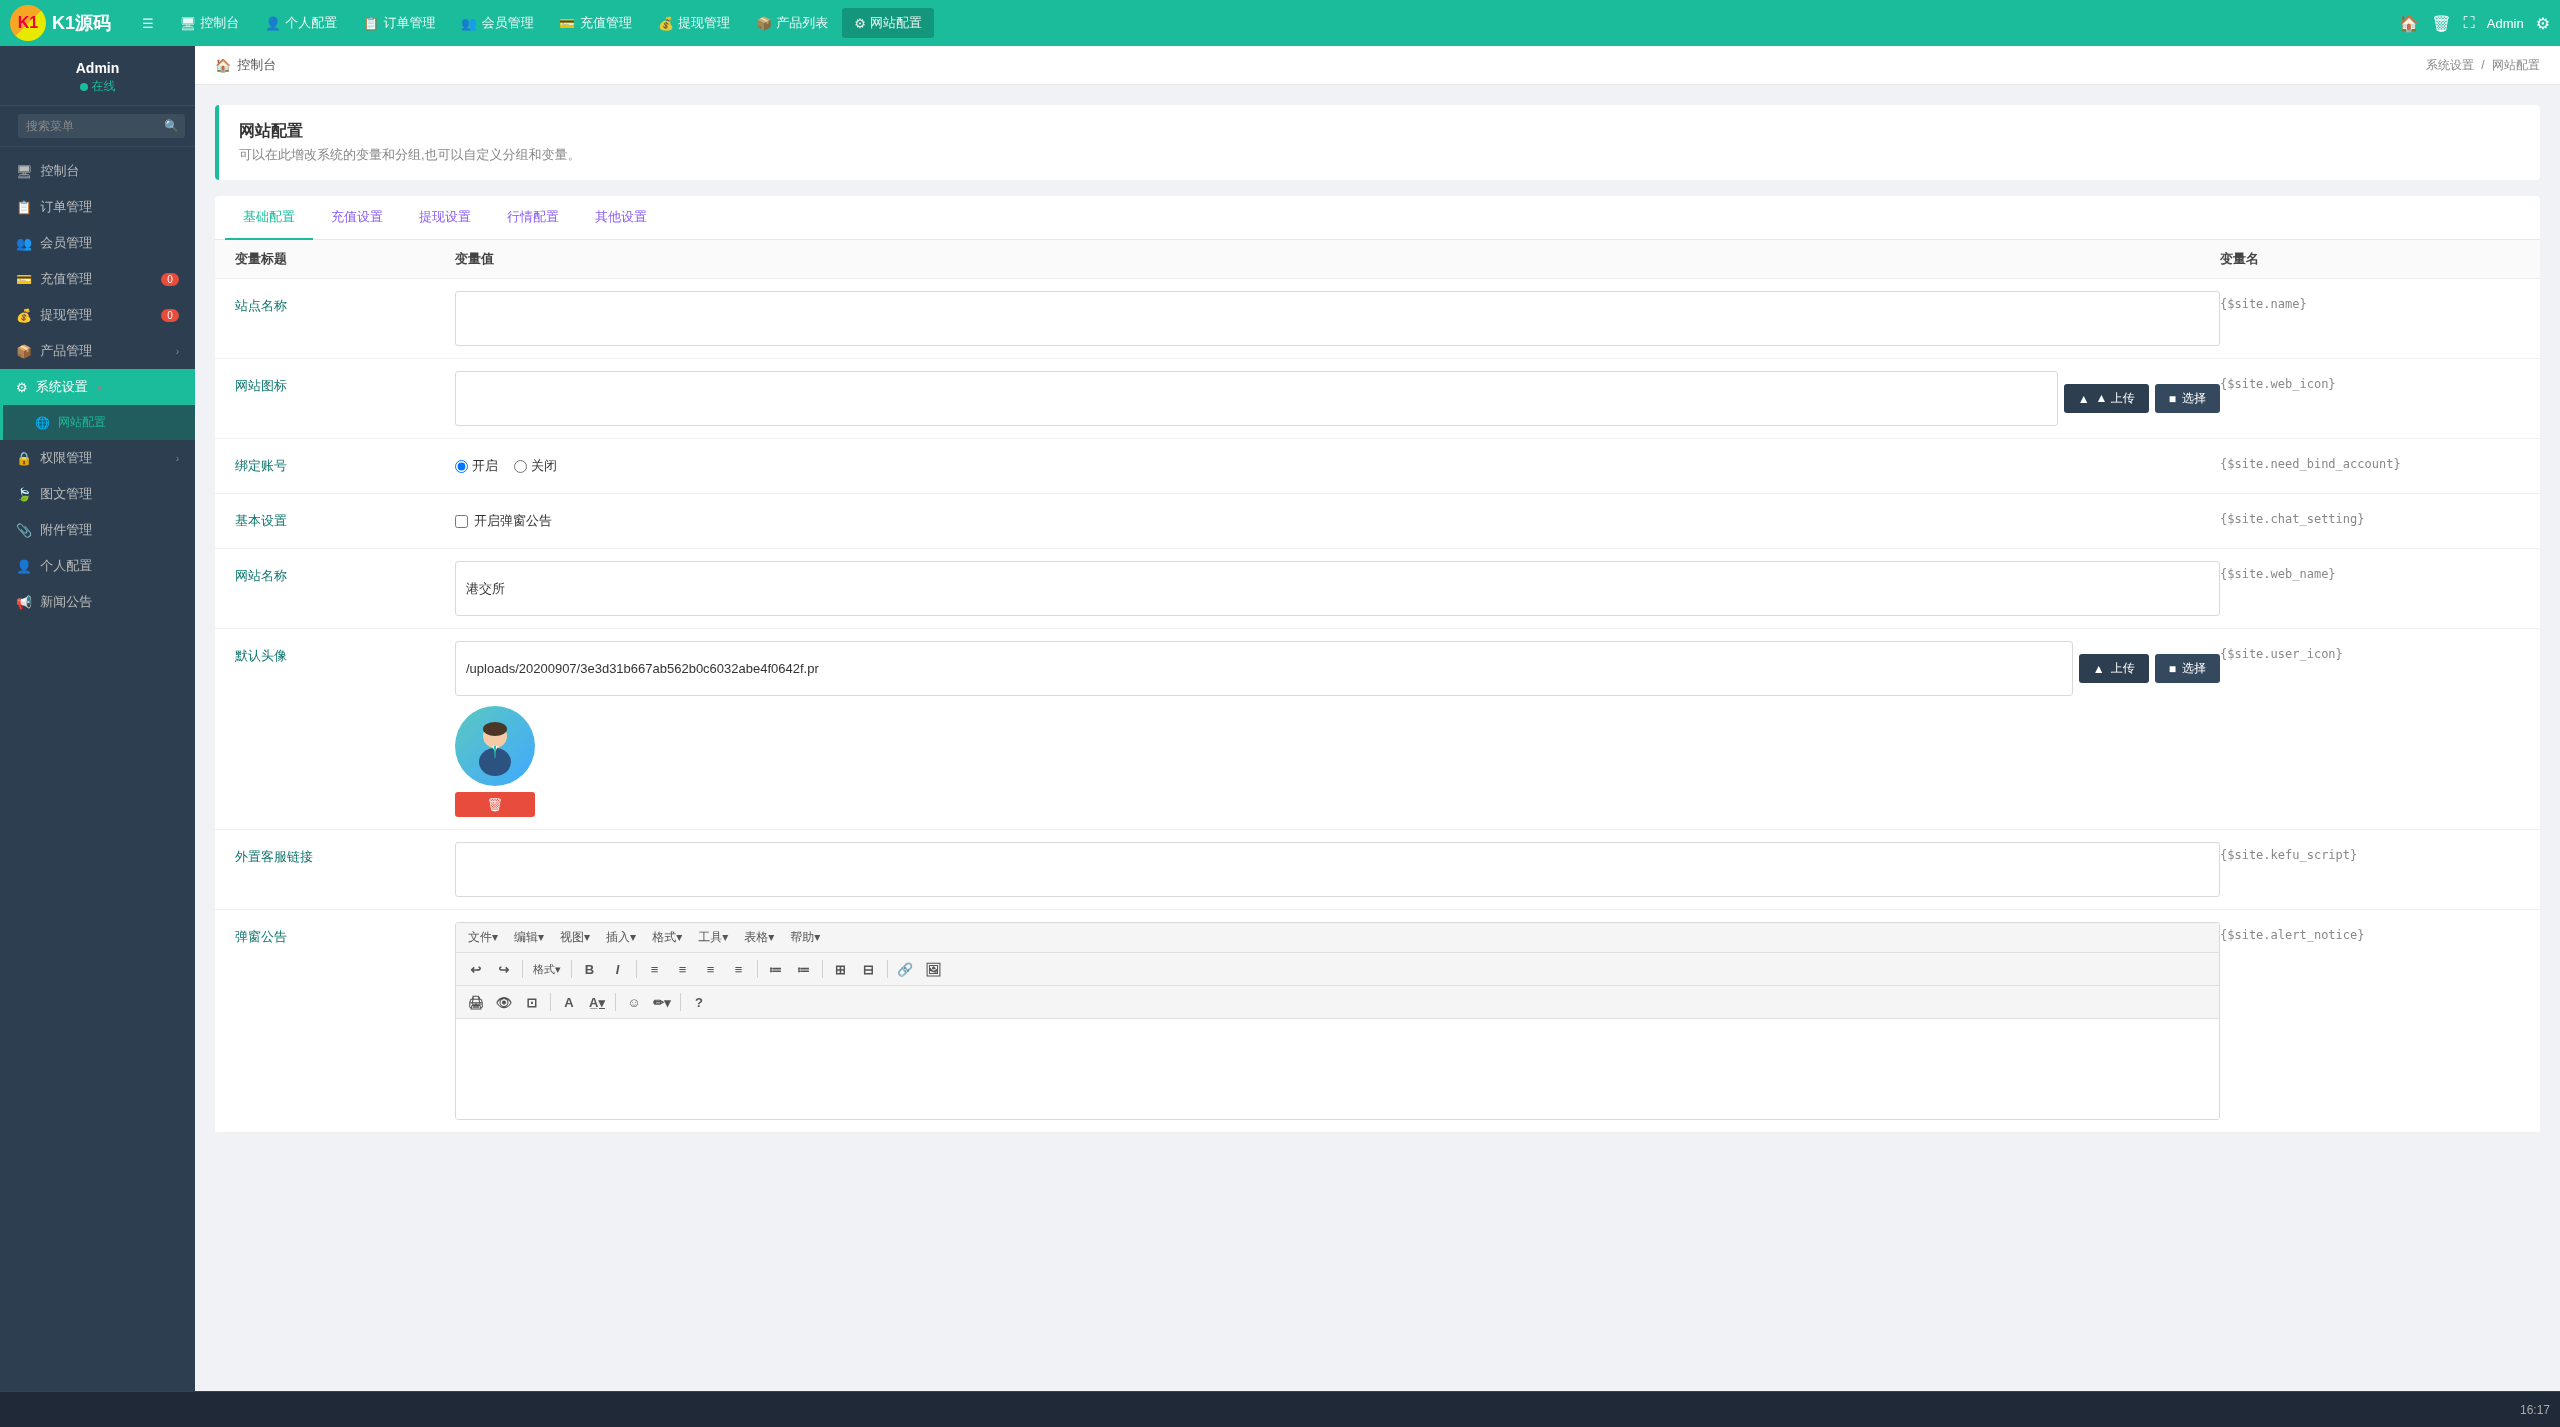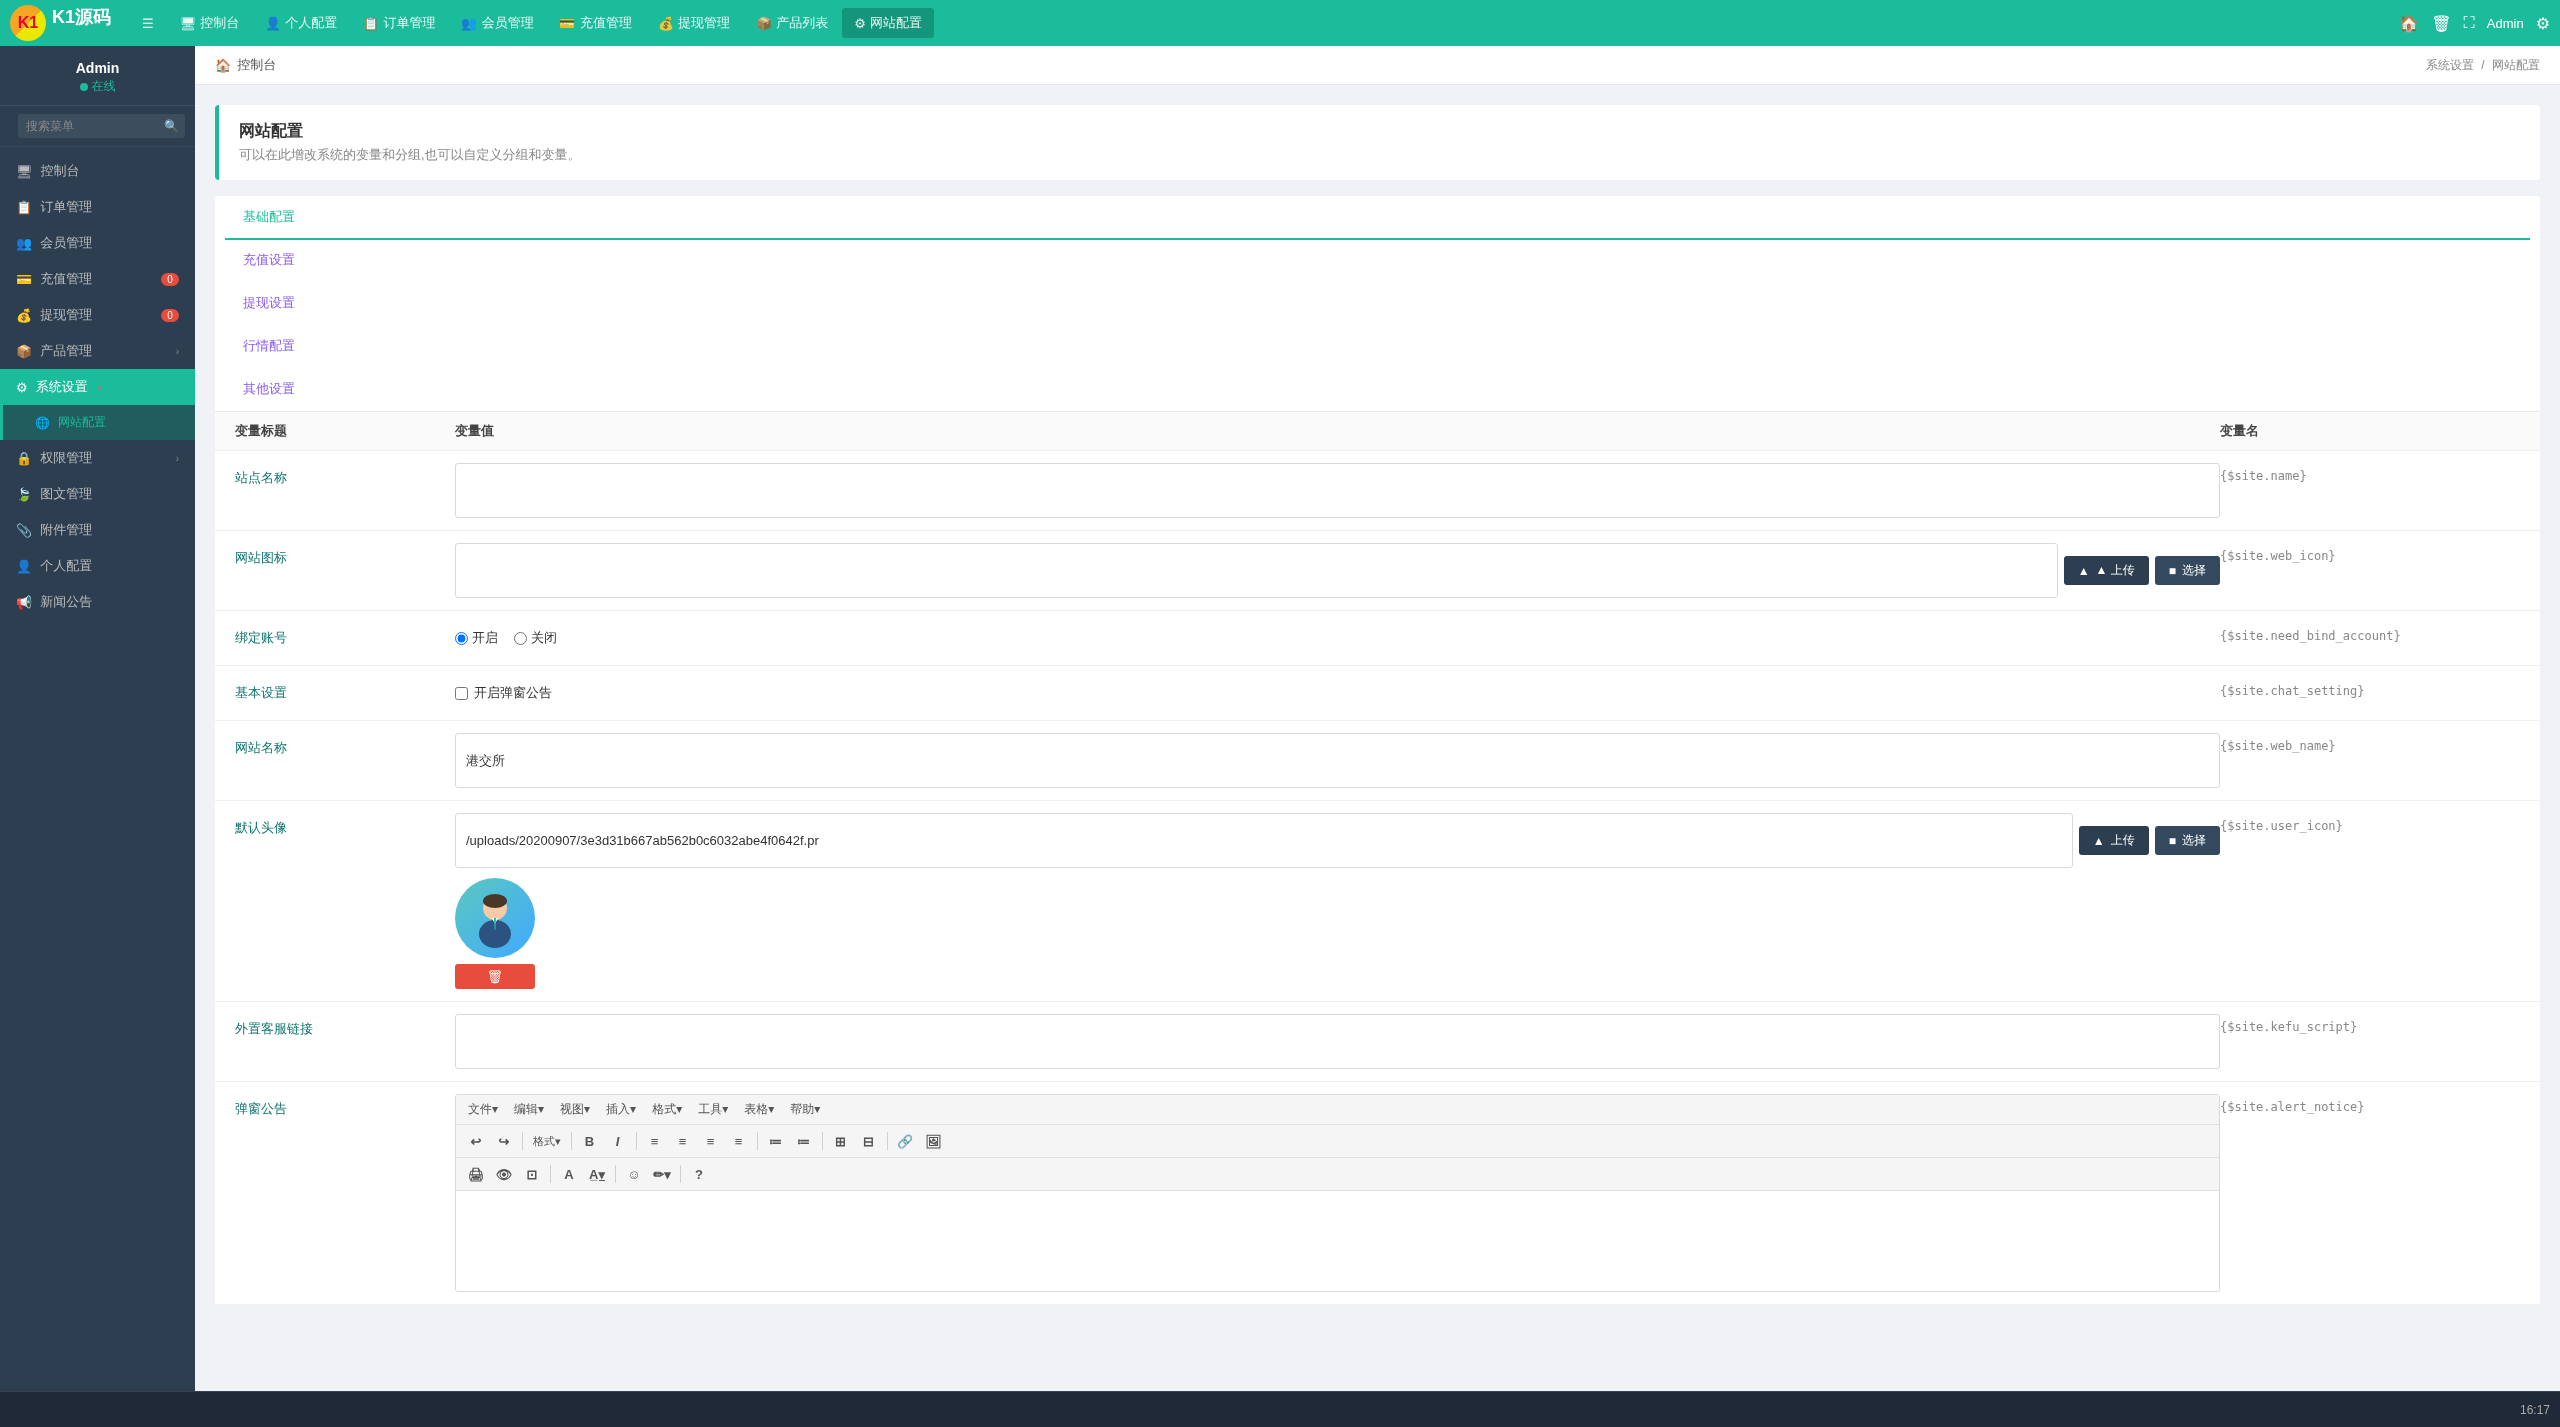--- a/index.html
+++ b/index.html
@@ -12,21 +12,21 @@
       height: 46px;
       display: flex;
       align-items: center;
       padding: 0 10px;
       flex-shrink: 0;
       z-index: 100;
     }
     .top-nav .logo {
       width: 120px;
       display: flex;
-      align-items: flex-start;
+      align-items: center;
       gap: 6px;
       font-size: 18px;
       font-weight: bold;
       color: #fff;
     }
     .logo-icon {
       width: 36px; height: 36px;
       background: linear-gradient(135deg, #f5a623 50%, #e8e800 50%);
       border-radius: 50%;
       display: flex; align-items: center; justify-content: center;
@@ -146,21 +146,20 @@
     .tabs-bar {
       background: #fff;
       border-radius: 4px;
       overflow: hidden;
       margin-bottom: 0;
     }
     .tabs-nav {
       display: flex;
       border-bottom: 1px solid #e8e8e8;
       padding: 0 10px;
-      flex-direction: column;
     }
     .tab-item {
       padding: 12px 18px;
       cursor: pointer;
       color: #8b5cf6;
       font-size: 13px;
       border-bottom: 2px solid transparent;
       margin-bottom: -1px;
     }
     .tab-item.active { color: #1abc9c; border-bottom-color: #1abc9c; font-weight: 500; }

